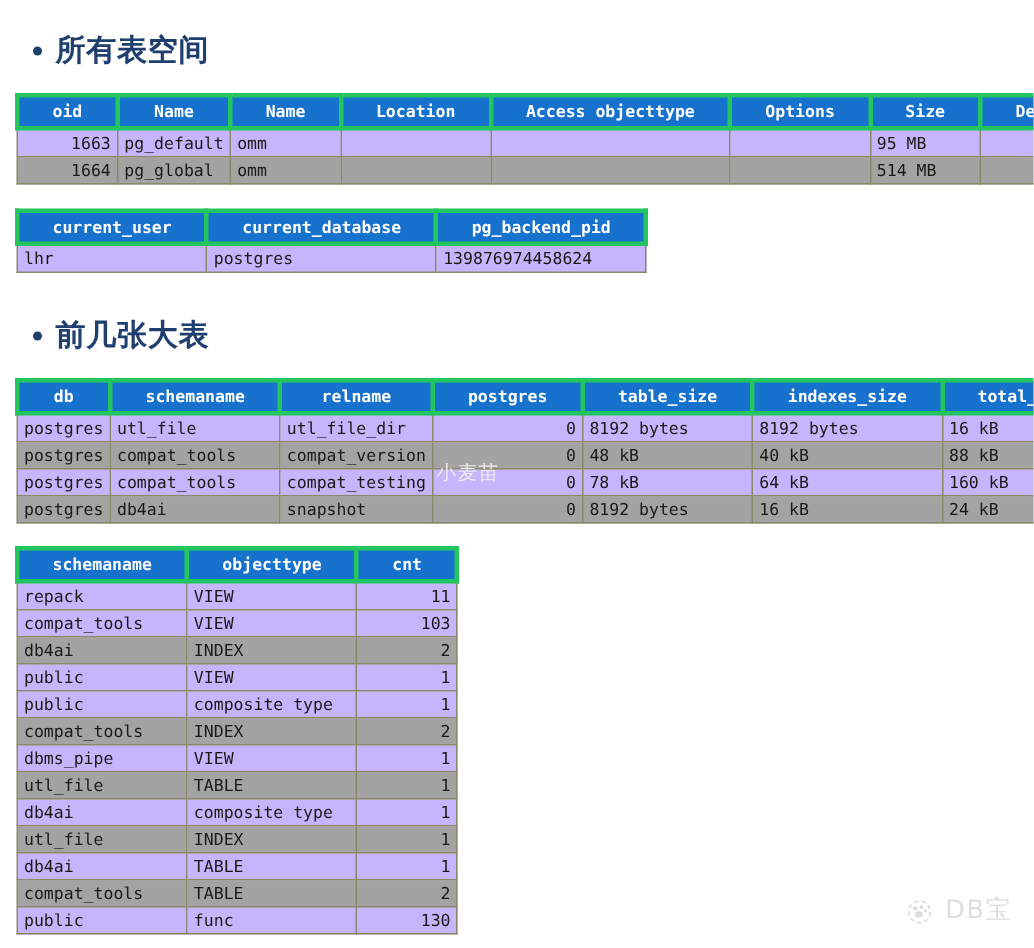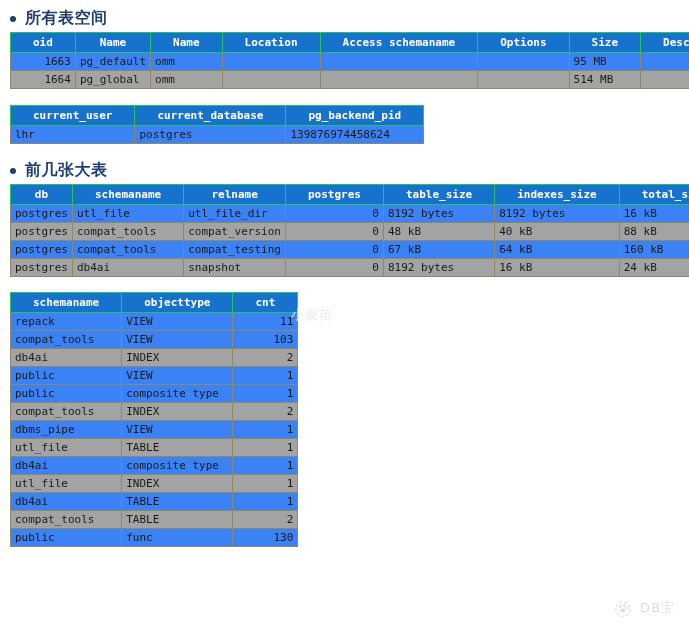--- a/index.html
+++ b/index.html
@@ -23,23 +23,23 @@
     box-sizing: border-box;
   }
   .section {
     position: relative;
   }
   .heading {
     display: flex;
     align-items: center;
     color: #1f3f6e;
     font-weight: bold;
-    font-size: 16px;
+    font-size: 20px;
     letter-spacing: 0.5px;
-    margin: 0;
+    margin: 12px;
     padding: 0 0 3px 10px;
     white-space: nowrap;
   }
   .bullet {
     width: 6px;
     height: 6px;
     border-radius: 50%;
     background: #1f3f6e;
     margin-right: 9px;
     flex: 0 0 auto;
@@ -53,35 +53,35 @@
     font-size: 11px;
   }
   table.grid th {
     background: #1772cd;
     color: #ffffff;
     font-weight: bold;
     font-family: "DejaVu Sans Mono", "Liberation Mono", monospace;
     font-size: 11px;
     text-align: center;
     padding: 3px 22px;
-    border: 1px solid #22c55e;
+    border: 3px solid #22c55e;
     white-space: nowrap;
     line-height: 13px;
     margin-top: 11px;
   }
   table.grid td {
     color: #1a1a14;
     padding: 1px 4px;
     border: 1px solid #8a8a6a;
     white-space: nowrap;
     line-height: 15px;
     height: 15px;
     vertical-align: middle;
   }
-  table.grid tr.odd td { background: #3b82f6; }
+  table.grid tr.odd td { background: #c4b5fd; }
   table.grid tr.even td { background: #a3a3a3; }
   td.num { text-align: right; }
   td.txt { text-align: left; }
 
   
   #sec-tablespaces { padding-top: 8px; }
   #sec-connection  { padding-top: 16px; }
   #sec-bigtables   { padding-top: 16px; }
   #sec-objects     { padding-top: 15px; }
 
@@ -105,21 +105,21 @@
     align-items: center;
     opacity: 0.32;
     user-select: none;
     pointer-events: none;
   }
   .logo-mark .logo-glyph {
     margin-right: 6px;
     line-height: 0;
   }
   .logo-mark .logo-text {
-    font-size: 13px;
+    font-size: 17px;
     color: #9a9a9a;
     font-family: "DejaVu Sans", sans-serif;
     letter-spacing: 1px;
   }
 </style>
 </head>
 <body>
 
 <div class="page">
 
@@ -128,21 +128,21 @@
       <span class="bullet"></span>
       <span>所有表空间</span>
     </div>
     <table class="grid">
       <thead>
         <tr>
             <th>oid</th>
             <th>Name</th>
             <th>Name</th>
             <th>Location</th>
-            <th>Access schemaname</th>
+            <th>Access objecttype</th>
             <th>Options</th>
             <th>Size</th>
             <th>Description</th>
           </tr>
       </thead>
       <tbody>
           <tr class="odd">
             <td class="num">1663</td>
             <td class="txt">pg_default</td>
             <td class="txt">omm</td>
@@ -219,21 +219,21 @@
             <td class="num">0</td>
             <td class="txt">48 kB</td>
             <td class="txt">40 kB</td>
             <td class="txt">88 kB</td>
           </tr>
           <tr class="odd">
             <td class="txt">postgres</td>
             <td class="txt">compat_tools</td>
             <td class="txt">compat_testing</td>
             <td class="num">0</td>
-            <td class="txt">67 kB</td>
+            <td class="txt">78 kB</td>
             <td class="txt">64 kB</td>
             <td class="txt">160 kB</td>
           </tr>
           <tr class="even">
             <td class="txt">postgres</td>
             <td class="txt">db4ai</td>
             <td class="txt">snapshot</td>
             <td class="num">0</td>
             <td class="txt">8192 bytes</td>
             <td class="txt">16 kB</td>

